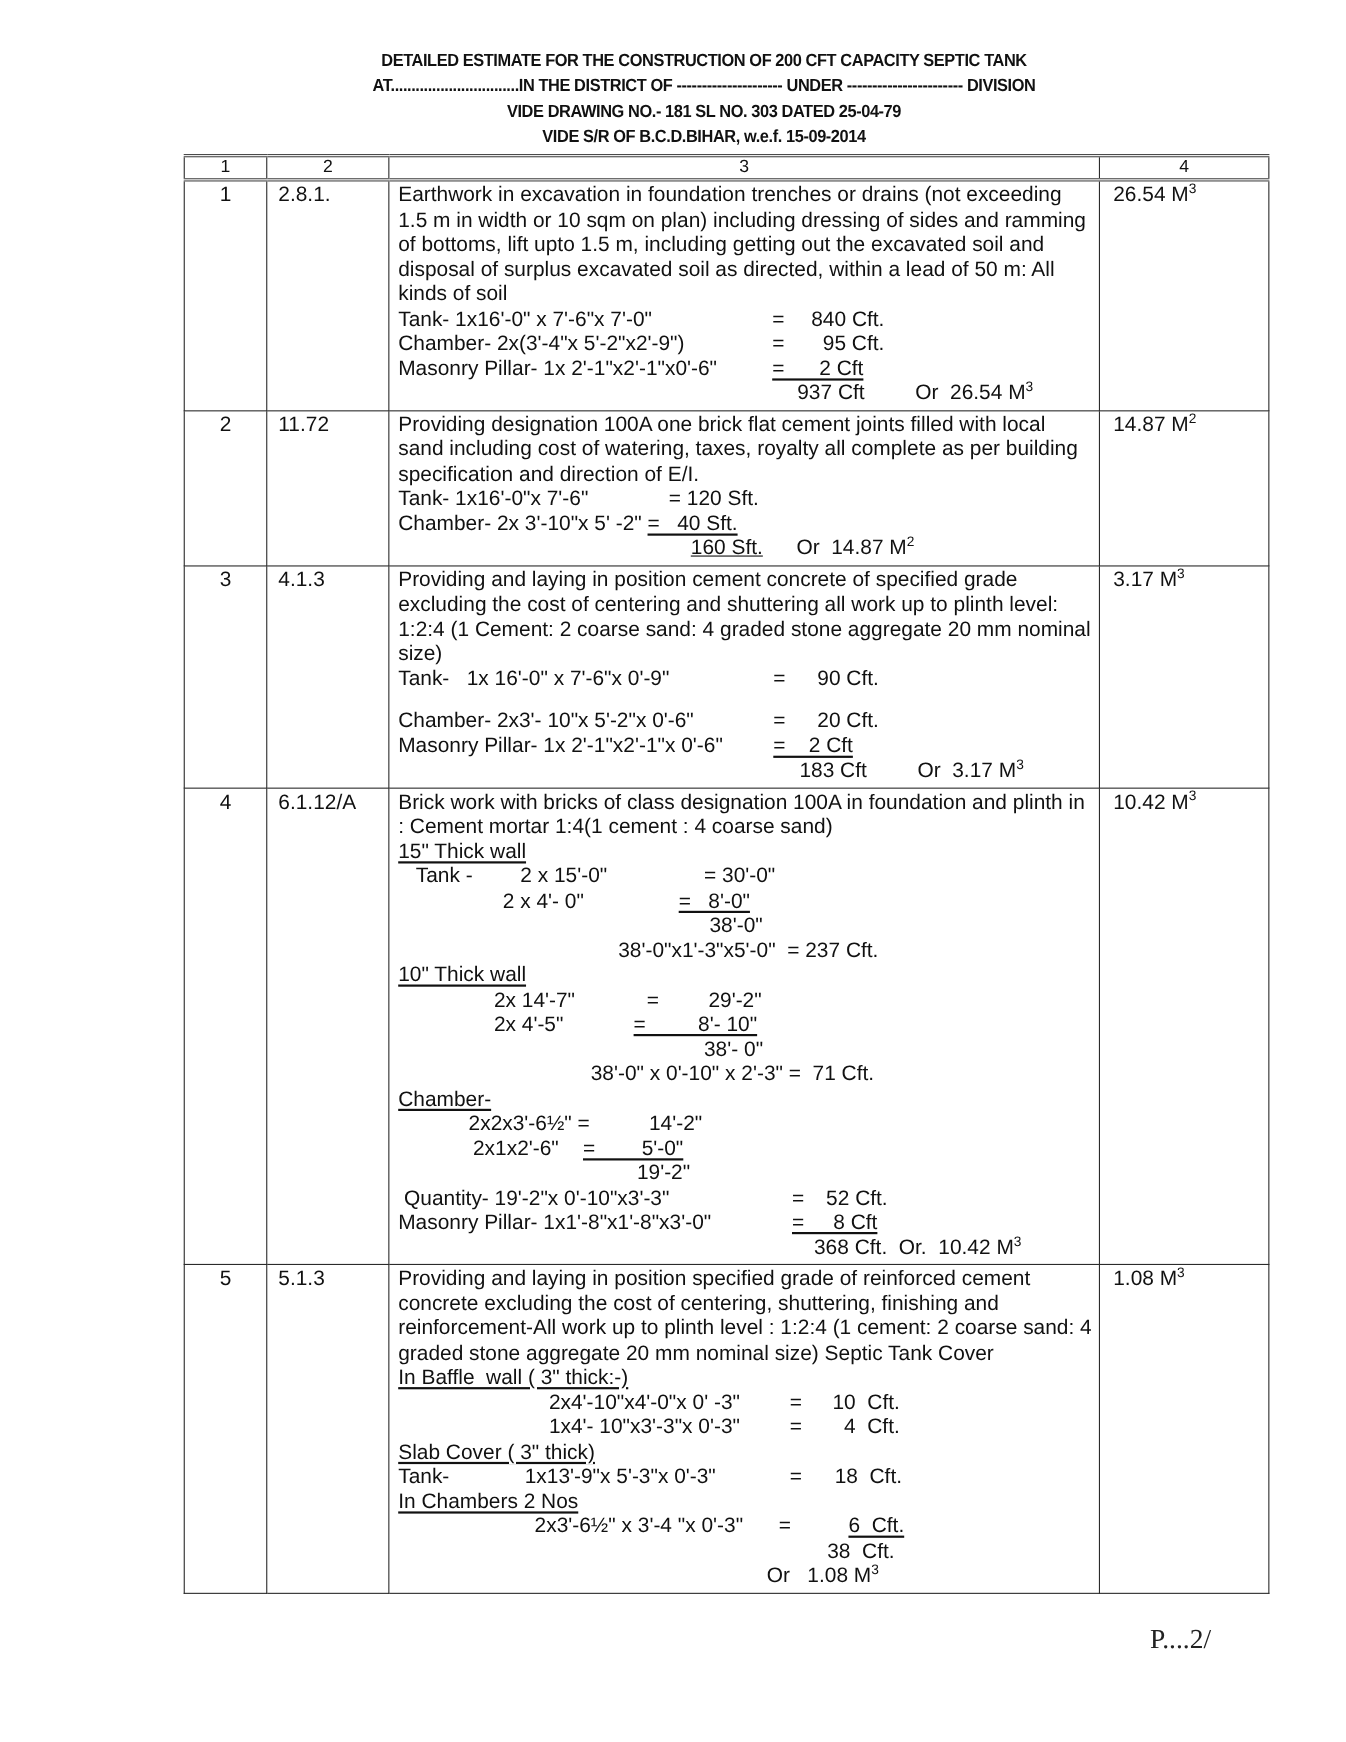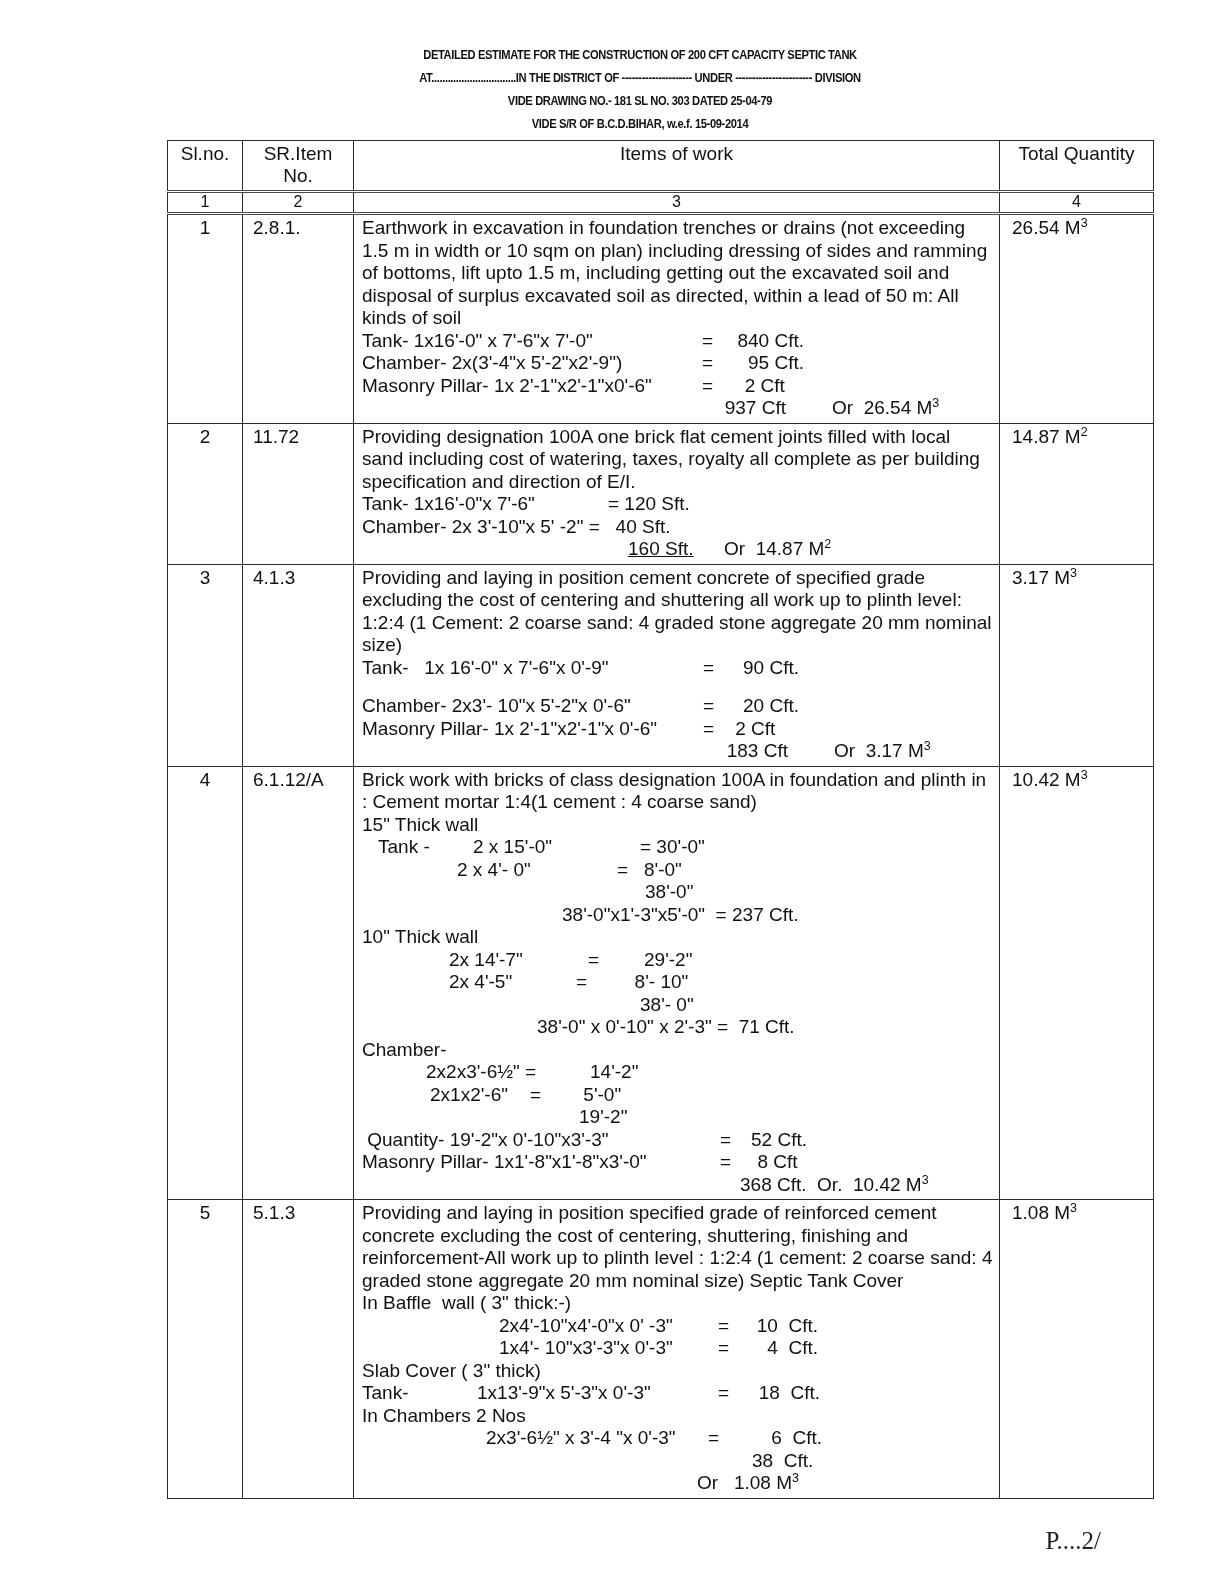--- a/index.html
+++ b/index.html
@@ -4,21 +4,21 @@
 <style>
   html,body{margin:0;padding:0;background:#ffffff;}
   body{
     width:1224px;height:1584px;position:relative;
     font-family:"Liberation Sans","DejaVu Sans",sans-serif;
     color:#111;
     -webkit-font-smoothing:antialiased;
   }
   .title-block{
     margin:44px 0 0 140px;width:1000px;text-align:center;
-    font-weight:bold;font-size:12px;line-height:23px;letter-spacing:-0.4px;
+    font-weight:bold;font-size:16px;line-height:23px;letter-spacing:-0.4px;
   }
   .title-line{transform:scaleX(0.93);transform-origin:center;white-space:nowrap;}
   table.estimate{
     border-collapse:collapse;table-layout:fixed;
     margin:4px 0 0 167px;width:986px;
     font-size:19px;
   }
   col.c1{width:75px}col.c2{width:111px}col.c3{width:646px}col.c4{width:154px}
   th,td{border:1.5px solid #2b2b2b;vertical-align:top;font-weight:normal;}
   thead th{font-size:19px;line-height:22px;text-align:center;padding:2px 2px 3px;}
@@ -28,21 +28,21 @@
     text-align:center;font-size:16px;line-height:16px;padding:1px 0 2px;height:16px;
   }
   td.c-sl{text-align:center;padding-top:2px;font-size:19px;}
   td.c-sr{padding:2px 0 0 10px;}
   td.c-work{padding:2px 4px 3px 8px;}
   td.c-qty{padding:2px 0 0 12px;}
   .para{line-height:22.5px;}
   .line{line-height:22.5px;white-space:pre;}
   .seg{display:inline-block;white-space:pre;}
   .seg.ar{text-align:right;}
-  .u{text-decoration-thickness:1.5px;text-underline-offset:3px;}
+  .u{text-decoration:underline;text-decoration-thickness:1.5px;text-underline-offset:3px;}
   sup{font-size:12.5px;line-height:0;}
   .page-footer{
     margin:28px 0 0 167px;width:986px;text-align:right;padding-right:52px;box-sizing:border-box;
     font-family:"Liberation Serif","DejaVu Serif",serif;font-size:25px;color:#222;
   }
 </style>
 </head>
 <body>
 
 <div class="title-block">
@@ -53,27 +53,20 @@
 </div>
 
 <table class="estimate">
   <colgroup>
     <col class="c1">
       <col class="c2">
       <col class="c3">
       <col class="c4">
   </colgroup>
   <thead>
-    <tr>
-      <th>Sl.no.</th>
-      <th class="pre">SR.Item
-No.</th>
-      <th>Items of work</th>
-      <th>Total Quantity</th>
-    </tr>
     <tr class="numrow">
       <td>1</td>
       <td>2</td>
       <td>3</td>
       <td>4</td>
     </tr>
   </thead>
   <tbody id="table-body">
       <tr>
         <td class="c-sl">1</td>

